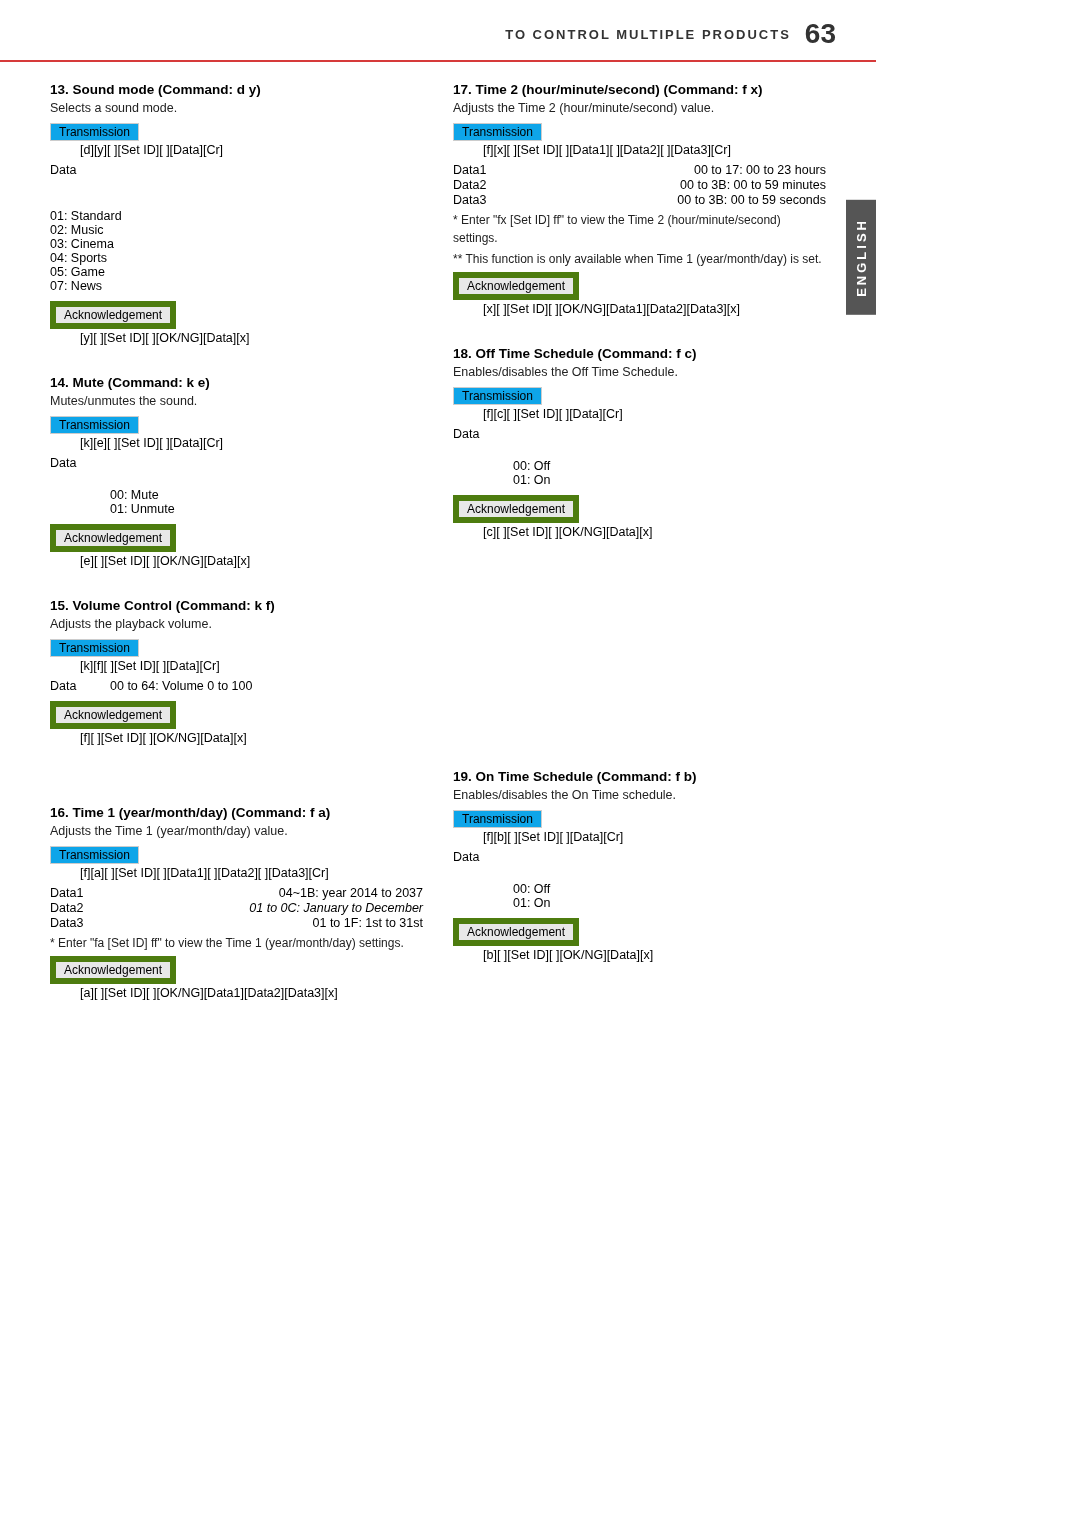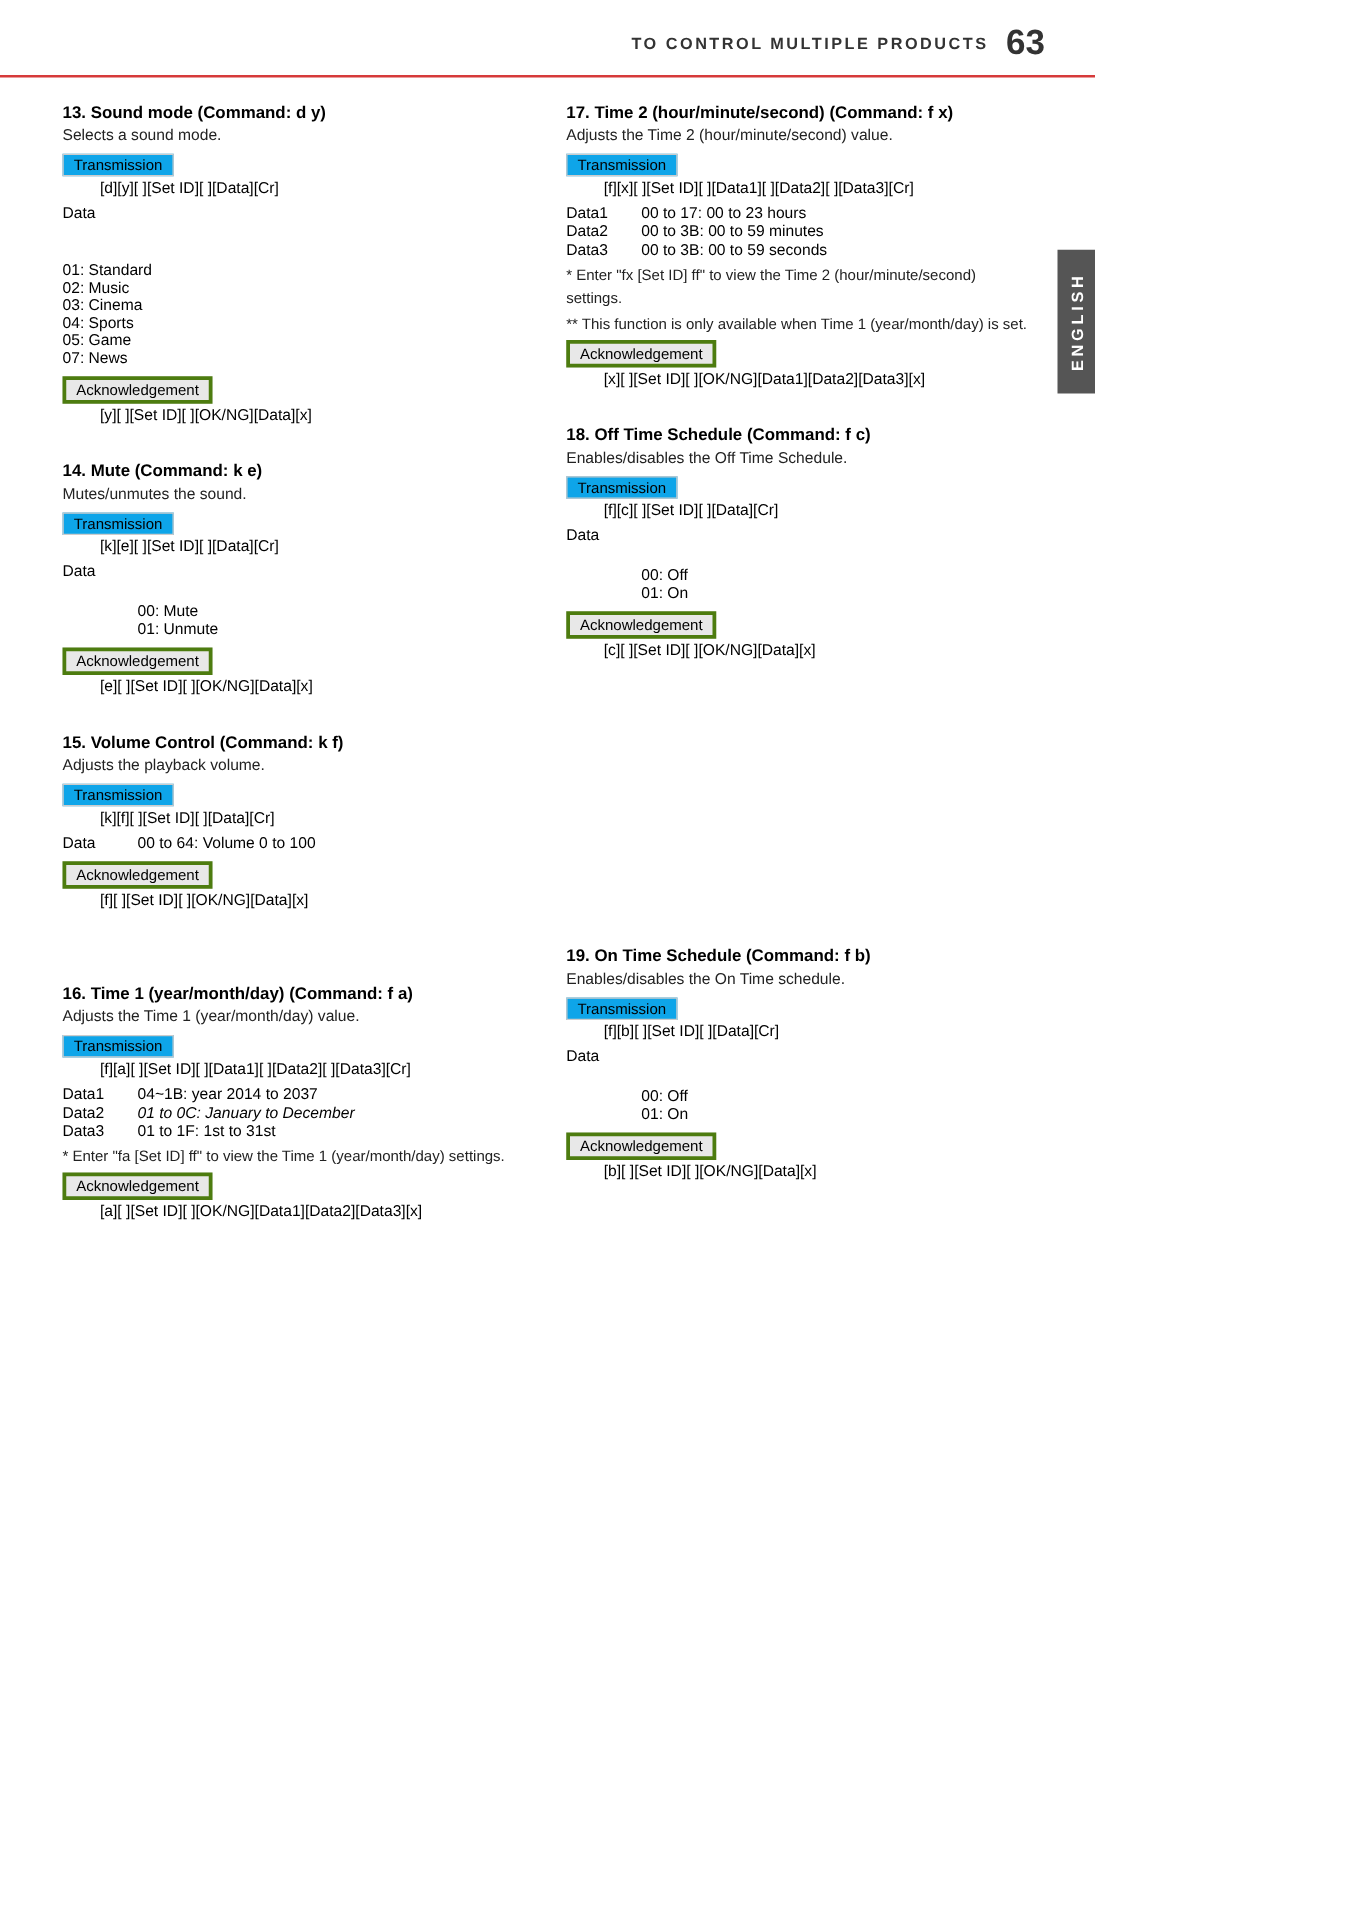--- a/index.html
+++ b/index.html
@@ -107,20 +107,21 @@
     .data-block {
       margin: 6px 0 4px 0;
       font-size: 12.5px;
     }
 
     .data-row {
       display: flex;
       gap: 0;
       font-size: 12.5px;
       margin-bottom: 1px;
+      justify-content: space-between;
     }
 
     .data-label {
       min-width: 60px;
       font-size: 12.5px;
     }
 
     .data-values {
       display: flex;
       flex-direction: column;
@@ -135,21 +136,21 @@
     .note-text {
       font-size: 12px;
       color: #222;
       margin-top: 3px;
       line-height: 1.5;
     }
 
     .ack-label {
       display: inline-block;
       background: #e8e8e8;
-      border: 3px solid #4d7c0f;
+      border: 6px solid #4d7c0f;
       padding: 1px 8px;
       font-size: 12px;
       margin-top: 4px;
       margin-bottom: 2px;
     }
   </style>
 </head>
 <body>
 
 <div class="page">

